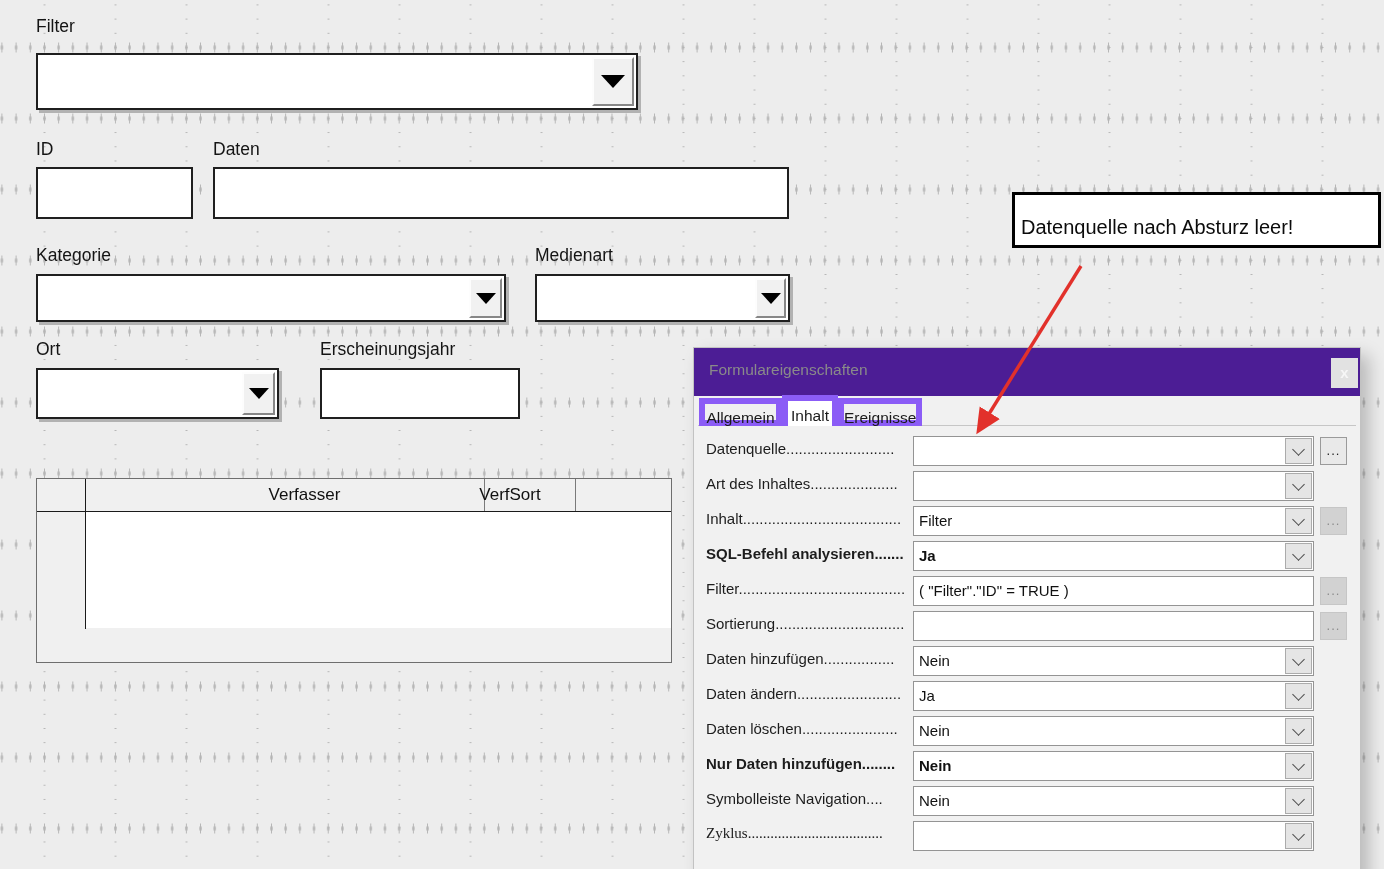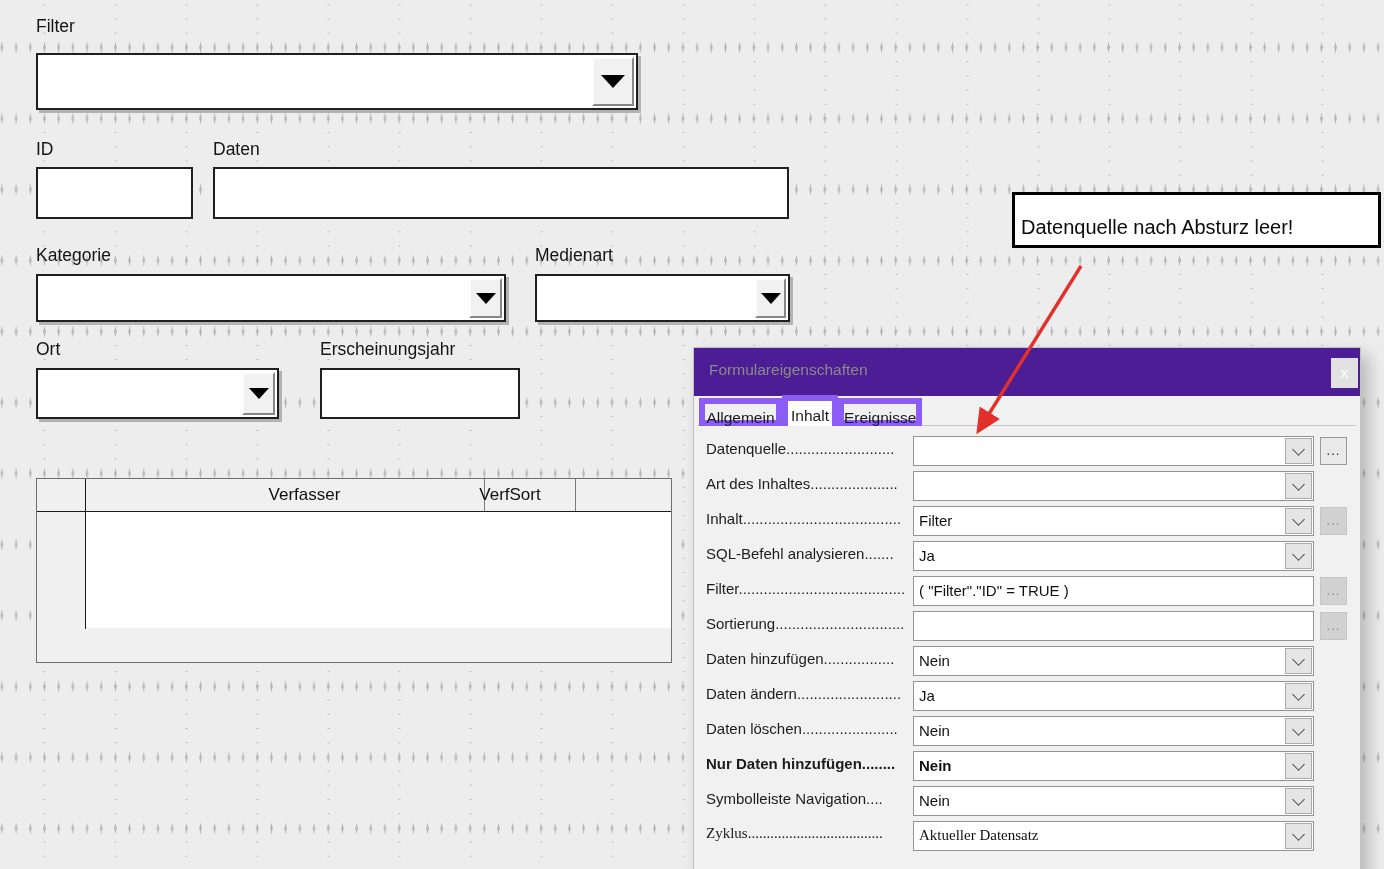--- a/index.html
+++ b/index.html
@@ -152,21 +152,21 @@
         <div class="prow" style="top: 158px;">
           <div class="prow-label">Inhalt......................................</div>
           <div class="pfield">
             <span class="pval">Filter</span>
             <span class="chev-btn">
               <i class="chev"></i>
             </span>
           </div>
           <button class="browse gray">...</button>
         </div>
-        <div class="prow" style="top: 193px;">
+        <div class="prow" style="top: 193px; font-weight: bold;">
           <div class="prow-label">SQL-Befehl analysieren.......</div>
           <div class="pfield">
             <span class="pval">Ja</span>
             <span class="chev-btn">
               <i class="chev"></i>
             </span>
           </div>
         </div>
         <div class="prow" style="top: 228px;">
           <div class="prow-label">Filter........................................</div>
@@ -223,21 +223,20 @@
           <div class="pfield">
             <span class="pval">Nein</span>
             <span class="chev-btn">
               <i class="chev"></i>
             </span>
           </div>
         </div>
         <div class="prow" style="top: 473px; font-family: Liberation Serif, serif;">
           <div class="prow-label">Zyklus....................................</div>
           <div class="pfield">
-            <span class="pval">Aktueller Datensatz</span>
             <span class="chev-btn">
               <i class="chev"></i>
             </span>
           </div>
         </div>
       </div>
   </div>
 
   <svg class="arrow" width="1384" height="869">
     <defs>

